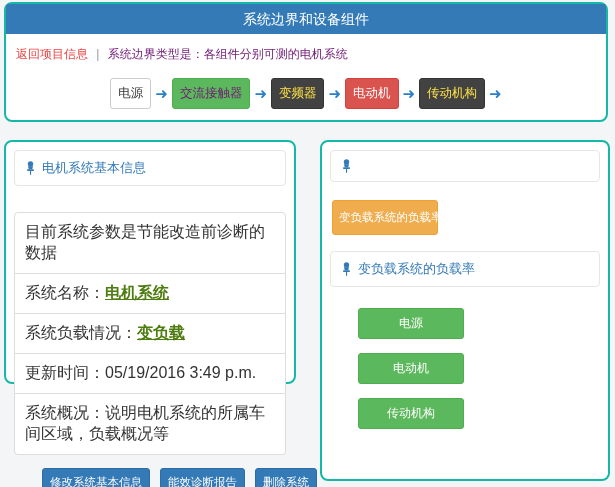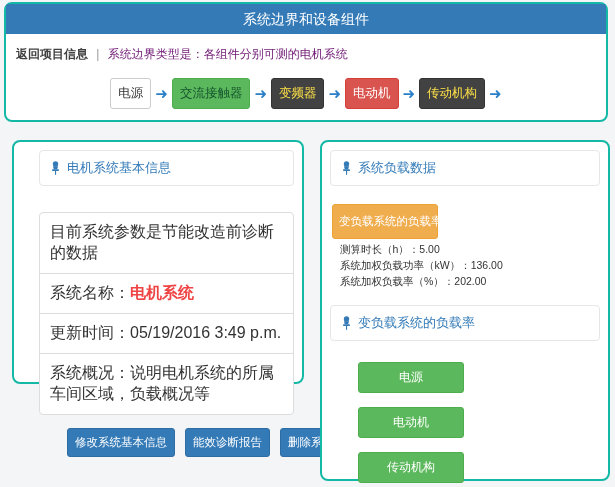--- a/index.html
+++ b/index.html
@@ -22,43 +22,43 @@
   .panel-heading {
     background:#337ab7;
     color:#fff;
     text-align:center;
     font-size:14px;
     line-height:30px;
     height:30px;
     border-radius:3px 3px 0 0;
   }
   .crumb-line { padding:12px 10px 0 10px; font-size:12px; }
-  .back-link { color:#404040; text-decoration:none;font-weight:bold; }
+  .back-link { color:#ef4444; text-decoration:none; }
   .sep { color:#999; margin:0 5px; }
   .boundary-text { color:#701a75; }
   .flow-row {
     display:flex;
     justify-content:center;
     align-items:center;
     gap:4px;
     margin-top:15px;
   }
   .flow-box {
     font-size:12.5px;
     padding:6px 7px;
     border-radius:3px;
     white-space:nowrap;
   }
   .flow-plain { background:#fff; border:1px solid #ccc; color:#333; }
-  .flow-green { background:#5cb85c; color:#14532d; border:1px solid #4cae4c; }
+  .flow-green { background:#5cb85c; color:#701a75; border:1px solid #4cae4c; }
   .flow-dark  { background:#424242; color:#fde047; border:1px solid #333; }
   .flow-red   { background:#d9534f; color:#fff; border:1px solid #d43f3a; }
   .flow-arrow { color:#2a7fc9; font-size:15px; font-weight:bold; line-height:1; }
   
-  .left-panel  { left:12px;   top:140px; width:292px; height:244px;padding-left:17px; }
+  .left-panel  { left:4px;   top:140px; width:292px; height:244px; }
   .right-panel { left:320px; top:140px; width:290px; height:341px; }
   .inner-header {
     margin:8px;
     border:1px solid #e6e6e6;
     border-radius:4px;
     padding:8px 10px;
     font-size:13px;
     color:#337ab7;
     display:flex;
     align-items:center;
@@ -70,21 +70,21 @@
   .list-group { margin:26px 8px 0 8px; }
   .list-item {
     border:1px solid #ddd;
     padding:9px 10px;
     font-size:16px;
     margin-top:-1px;
     background:#fff;
   }
   .list-item:first-child { border-radius:4px 4px 0 0; margin-top:0; }
   .list-item:last-child  { border-radius:0 0 4px 4px; }
-  .list-item b { color:#ef4444; }
+  .list-item b { color:#4d7c0f;text-decoration:underline; }
   .btn-row { display:flex; gap:10px; margin:13px 0 0 36px; }
   button { cursor:pointer; font-family:inherit; }
   .btn-primary {
     background:#337ab7; color:#fff;
     border:1px solid #2e6da4; border-radius:3px;
     font-size:11.5px; padding:6px 7px; white-space:nowrap;
   }
   
   .load-row { display:flex; align-items:flex-start; padding:0 10px; margin-top:18px;flex-direction:column; }
   .btn-warning {
@@ -148,20 +148,23 @@
   </div>
 
   <div class="list-group">
     <div class="list-item">
       <span>目前系统参数是节能改造前诊断的数据</span>
     </div>
     <div class="list-item">
       <span>系统名称：</span><b>电机系统</b>
     </div>
     <div class="list-item">
+      <span>系统负载情况：</span><b>变负载</b>
+    </div>
+    <div class="list-item">
       <span>更新时间：</span><span>05/19/2016 3:49 p.m.</span>
     </div>
     <div class="list-item">
       <span>系统概况：</span><span>说明电机系统的所属车间区域，负载概况等</span>
     </div>
   </div>
 
   <div class="btn-row">
     <button class="btn-primary">修改系统基本信息</button>
     <button class="btn-primary">能效诊断报告</button>
@@ -172,30 +175,24 @@
 <div class="panel right-panel">
   <div class="inner-header">
     <span class="pin">
       <svg width="11" height="14" viewBox="0 0 11 14">
         <circle cx="5.5" cy="3" r="2.7" fill="#337ab7"></circle>
         <path d="M2.9 5.2 L8.1 5.2 L7.2 8.3 L3.8 8.3 Z" fill="#337ab7"></path>
         <rect x="2" y="8.3" width="7" height="1.7" rx="0.8" fill="#337ab7"></rect>
         <rect x="5" y="10" width="1.1" height="3.8" fill="#337ab7"></rect>
       </svg>
     </span>
-    <span>系统负载数据</span>
   </div>
 
   <div class="load-row">
     <button class="btn-warning">变负载系统的负载率</button>
-    <div class="stats">
-      <div>测算时长（h）：5.00</div>
-      <div>系统加权负载功率（kW）：136.00</div>
-      <div>系统加权负载率（%）：202.00</div>
-    </div>
   </div>
 
   <div class="inner-header device-header">
     <span class="pin">
       <svg width="11" height="14" viewBox="0 0 11 14">
         <circle cx="5.5" cy="3" r="2.7" fill="#337ab7"></circle>
         <path d="M2.9 5.2 L8.1 5.2 L7.2 8.3 L3.8 8.3 Z" fill="#337ab7"></path>
         <rect x="2" y="8.3" width="7" height="1.7" rx="0.8" fill="#337ab7"></rect>
         <rect x="5" y="10" width="1.1" height="3.8" fill="#337ab7"></rect>
       </svg>

